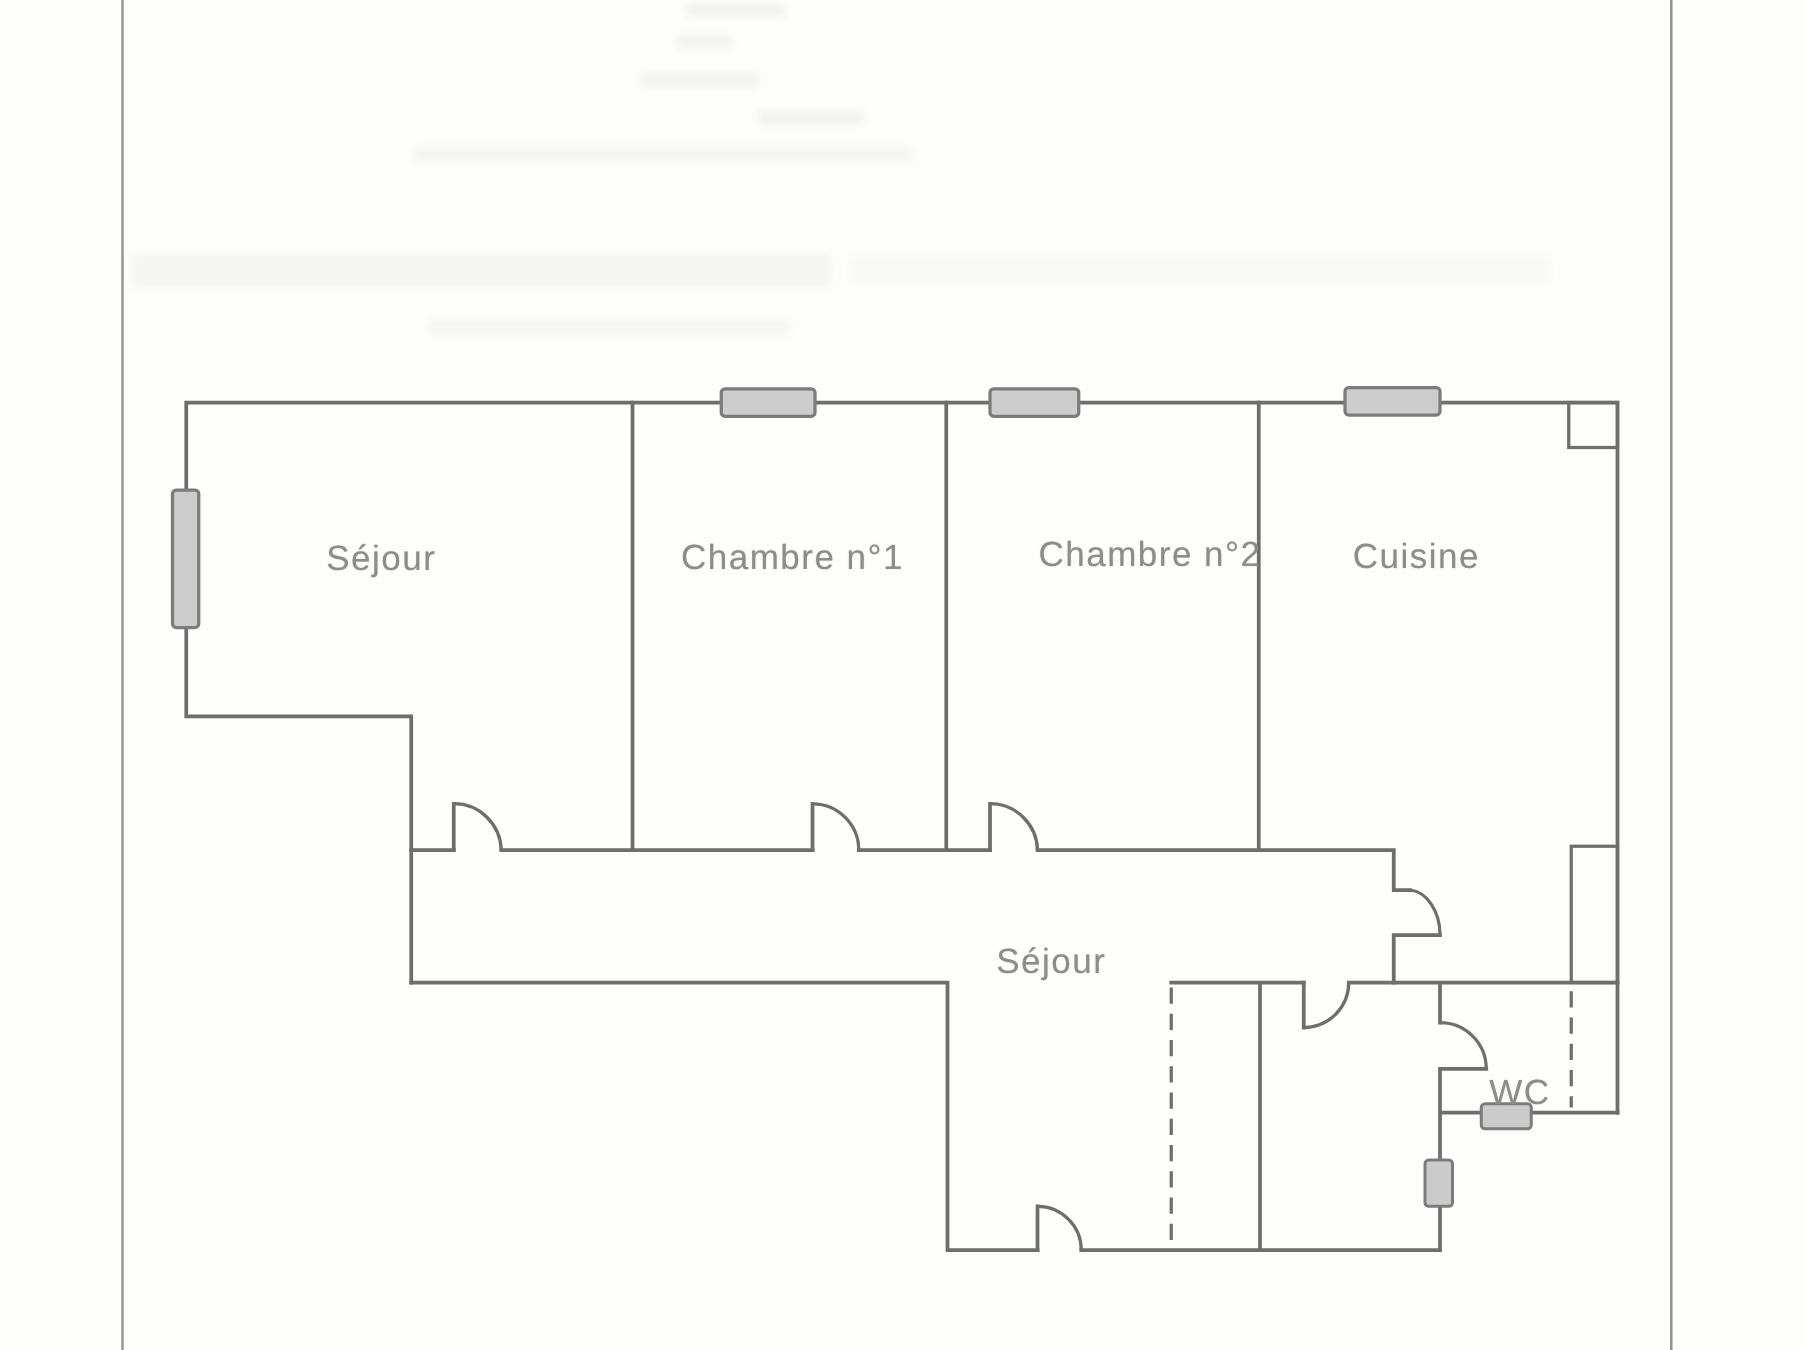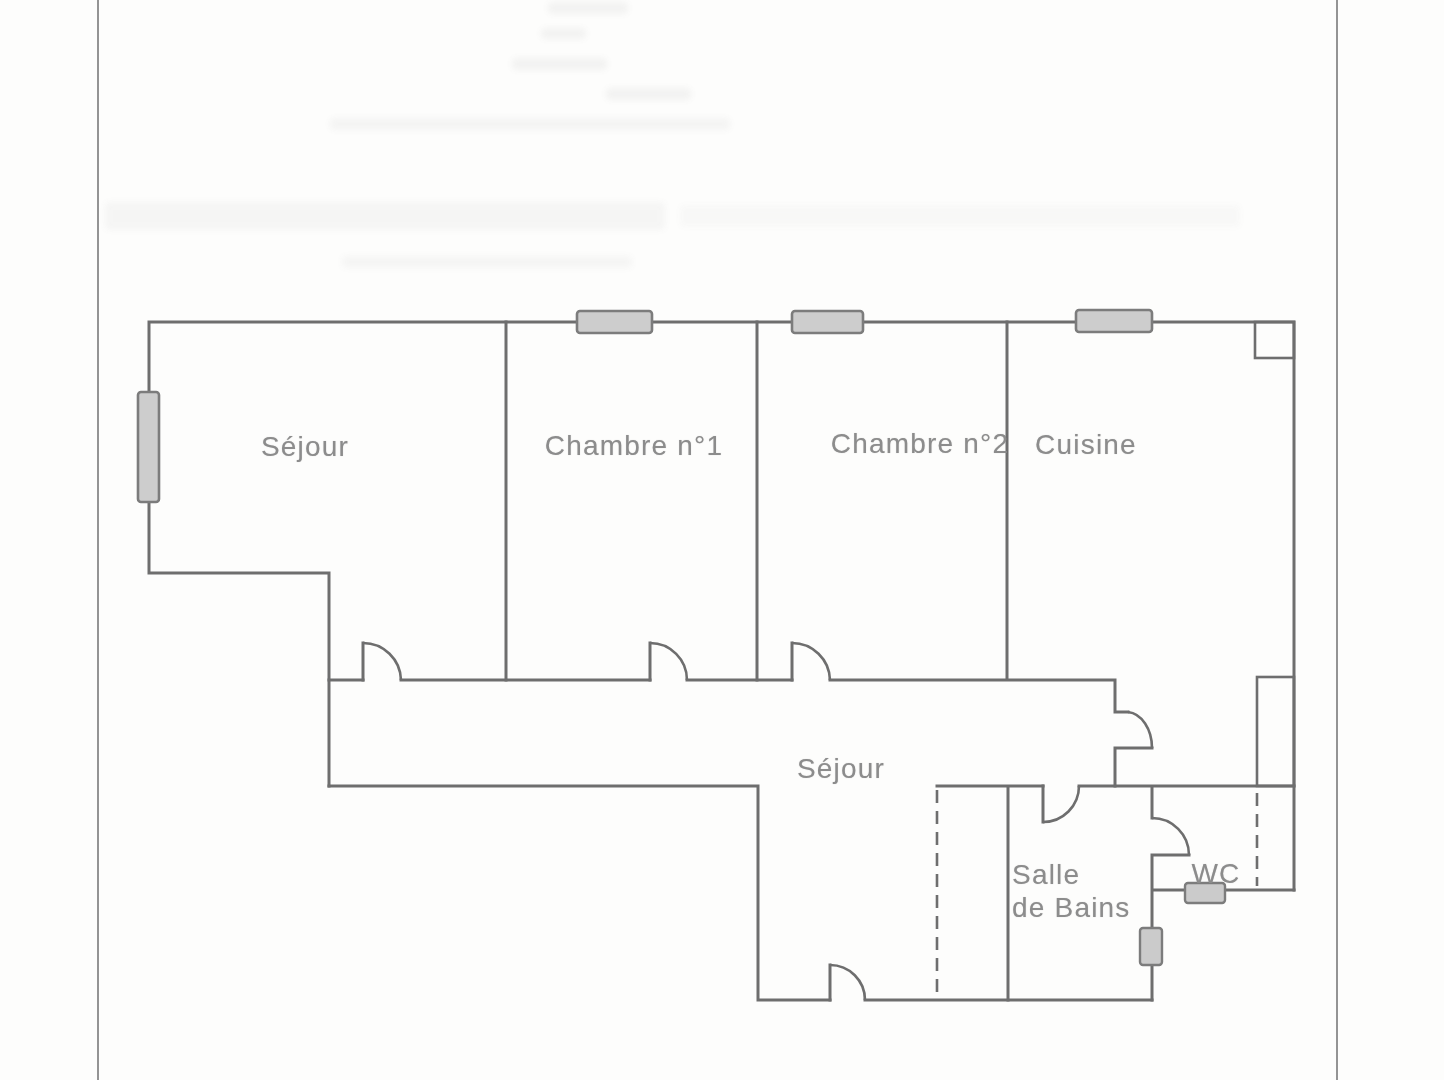--- a/index.html
+++ b/index.html
@@ -155,21 +155,17 @@
 
     <g>
       <rect class="fixture" x="1185" y="883" width="40" height="20" rx="3"></rect>
       <rect class="fixture" x="1140" y="928" width="22" height="37" rx="3"></rect>
     </g>
   </svg>
 
   <div class="room-label" style="left:305px;top:447px">Séjour</div>
   <div class="room-label" style="left:634px;top:446px">Chambre n°1</div>
   <div class="room-label" style="left:920px;top:444px">Chambre n°2</div>
-  <div class="room-label" style="left:1086px;top:445px">Cuisine</div>
+  <div class="room-label" style="left:1133px;top:445px">Cuisine</div>
   <div class="room-label" style="left:841px;top:769px">Séjour</div>
-  <div class="room-label room-label--block" style="left:1012px;top:858px">
-    <div>Salle</div>
-    <div>de Bains</div>
-  </div>
   <div class="room-label" style="left:1216px;top:874px">WC</div>
 
 </div>
 
 </body></html>

